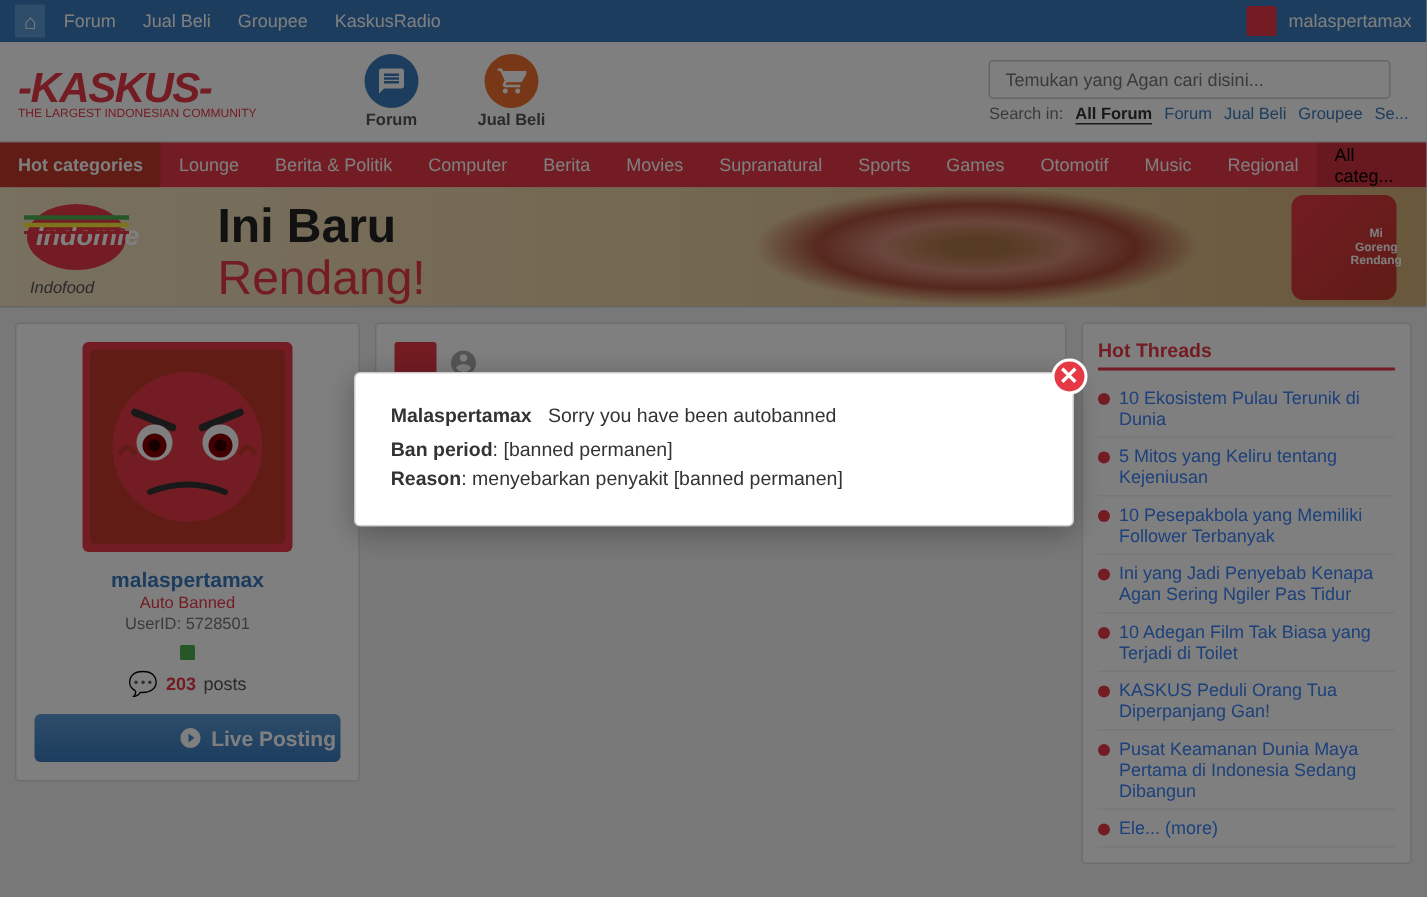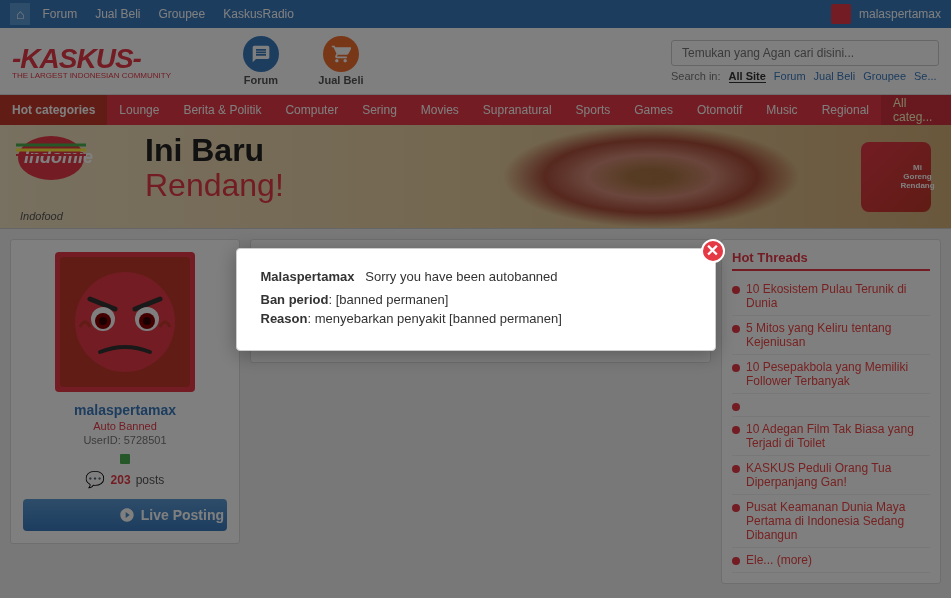--- a/index.html
+++ b/index.html
@@ -120,33 +120,33 @@
       color: white;
       font-size: 12px;
       padding: 0 12px;
       display: flex;
       align-items: center;
       cursor: pointer;
       white-space: nowrap;
     }
     .cat-nav-all {
       margin-left: auto;
-      color: #fef9c3;
+      color: #000000;
       font-size: 12px;
       padding: 0 12px;
       display: flex;
       align-items: center;
       cursor: pointer;
       background: rgba(0,0,0,0.1);
     }
 
     
     .banner {
       width: 100%;
-      height: 104px;
+      height: 80px;
       background: linear-gradient(135deg, #f5e6c8 0%, #e8d5a3 50%, #d4b896 100%);
       position: relative;
       overflow: hidden;
       display: flex;
       align-items: center;
       border-bottom: 1px solid #ccc;
     }
     .banner-bg {
       position: absolute;
       inset: 0;
@@ -294,21 +294,21 @@
       padding: 10px;
       min-width: 220px;
     }
     .hot-thread-item {
       display: flex;
       align-items: flex-start;
       gap: 6px;
       padding: 5px 0;
       border-bottom: 1px solid #f0f0f0;
       font-size: 12px;
-      color: #ef4444;
+      color: #3b82f6;
       cursor: pointer;
     }
     .dot { width: 8px; height: 8px; background: #e63946; border-radius: 50%; margin-top: 4px; flex-shrink: 0; }
 
     
     .overlay {
       position: fixed;
       inset: 0;
       background: rgba(0,0,0,0.5);
       display: flex;
@@ -389,35 +389,35 @@
         </svg>
       </div>
       <span>Jual Beli</span>
     </div>
   </div>
 
   <div class="search-area">
     <input class="search-input" type="text" placeholder="Temukan yang Agan cari disini..." style="">
     <div class="search-options">
       <span class="search-label">Search in:</span>
-      <span class="search-option active">All Site</span>
+      <span class="search-option active">All Forum</span>
       <span class="search-option">Forum</span>
       <span class="search-option">Jual Beli</span>
       <span class="search-option">Groupee</span>
       <span class="search-option">Se...</span>
     </div>
   </div>
 </div>
 
 <div class="cat-nav">
   <div class="cat-nav-hot">Hot categories</div>
   <div class="cat-nav-item">Lounge</div>
   <div class="cat-nav-item">Berita &amp; Politik</div>
   <div class="cat-nav-item">Computer</div>
-  <div class="cat-nav-item">Sering</div>
+  <div class="cat-nav-item">Berita</div>
   <div class="cat-nav-item">Movies</div>
   <div class="cat-nav-item">Supranatural</div>
   <div class="cat-nav-item">Sports</div>
   <div class="cat-nav-item">Games</div>
   <div class="cat-nav-item">Otomotif</div>
   <div class="cat-nav-item">Music</div>
   <div class="cat-nav-item">Regional</div>
   <div class="cat-nav-all">All categ...</div>
 </div>
 
@@ -518,20 +518,21 @@
         <div class="hot-thread-item">
           <span class="dot"></span>
           <span>5 Mitos yang Keliru tentang Kejeniusan</span>
         </div>
         <div class="hot-thread-item">
           <span class="dot"></span>
           <span>10 Pesepakbola yang Memiliki Follower Terbanyak</span>
         </div>
         <div class="hot-thread-item">
           <span class="dot"></span>
+          <span>Ini yang Jadi Penyebab Kenapa Agan Sering Ngiler Pas Tidur</span>
         </div>
         <div class="hot-thread-item">
           <span class="dot"></span>
           <span>10 Adegan Film Tak Biasa yang Terjadi di Toilet</span>
         </div>
         <div class="hot-thread-item">
           <span class="dot"></span>
           <span>KASKUS Peduli Orang Tua Diperpanjang Gan!</span>
         </div>
         <div class="hot-thread-item">

